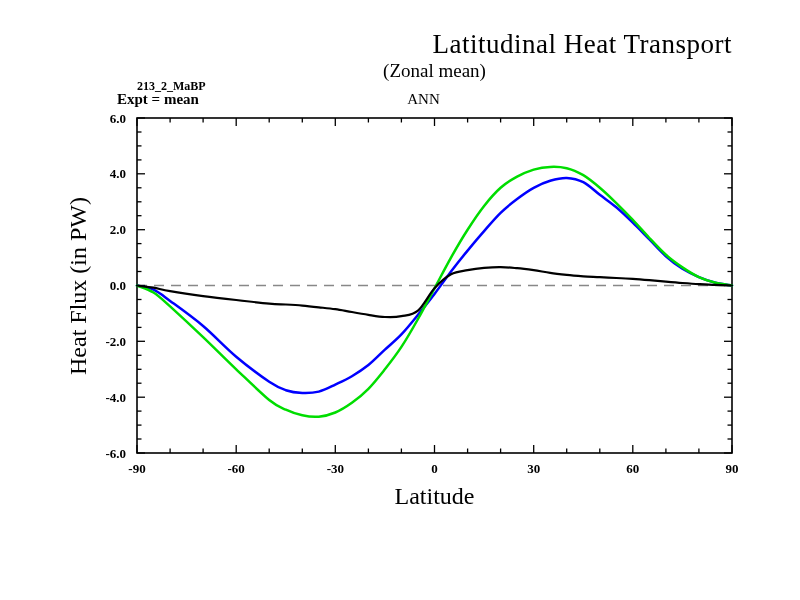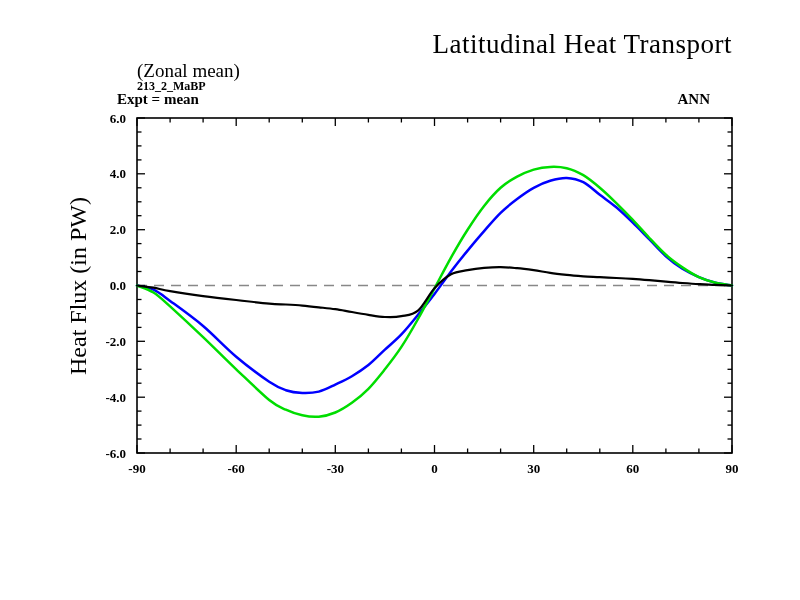--- a/index.html
+++ b/index.html
@@ -2,24 +2,24 @@
 <html><head>
 <meta charset="utf-8">
 <style>
   html,body{margin:0;padding:0;background:#fff;}
   #screen{
     position:relative;width:800px;height:600px;background:#ffffff;
     overflow:hidden;font-family:"Liberation Serif", serif;color:#000;
   }
   .abs{position:absolute;}
   #title{left:137px;top:29px;width:595px;text-align:right;font-size:27px;letter-spacing:0.5px;}
-  #subtitle{left:137px;top:60px;width:595px;text-align:left;font-size:19px;}
+  #subtitle{left:137px;top:60px;width:595px;text-align:center;font-size:19px;}
   #run-label{left:137px;top:79px;width:595px;text-align:left;font-size:12px;font-weight:bold;}
   #expt-label{left:117px;top:91px;font-size:15px;font-weight:bold;}
-  #season-label{left:137px;top:91px;width:573px;text-align:right;font-size:15px;font-weight:bold;}
+  #season-label{left:137px;top:91px;width:573px;text-align:center;font-size:15px;font-weight:normal;}
   #xaxis-title{left:137px;top:483px;width:595px;text-align:center;font-size:24px;}
   #yaxis-title{
     left:-92px;top:273px;width:340px;height:26px;text-align:center;
     font-size:24px;transform:rotate(-90deg);transform-origin:center;
   }
   #plot-svg{left:0;top:0;}
   .tick-label{font-family:"Liberation Serif", serif;font-size:13px;font-weight:bold;fill:#000;}
   #legend{left:631px;top:491px;width:140px;}
   .legend-row{display:flex;align-items:center;height:12px;margin-bottom:12px;}
   .legend-line{display:inline-block;width:47px;height:0;border-top:2px solid #000;}
@@ -143,15 +143,16 @@
       <line x1="137" y1="118" x2="145" y2="118" stroke="#000" stroke-width="1.3"></line>
       <line x1="732" y1="118" x2="724" y2="118" stroke="#000" stroke-width="1.3"></line>
       <text x="126" y="122.5" text-anchor="end" class="tick-label">6.0</text>
       <rect x="137" y="118" width="595" height="335" fill="none" stroke="#000000" stroke-width="1.6"></rect>
       <path d="M 137 285.5 C 139.8 286.2 148 287.1 153.5 289.7 C 159 292.2 161.8 294.8 170.1 300.9 C 178.3 306.9 192.1 316.7 203.1 326 C 214.1 335.3 225.1 347.4 236.2 356.7 C 247.2 366 261 376.2 269.2 381.8 C 277.5 387.4 280.2 388.3 285.8 390.2 C 291.3 392 296.8 392.7 302.3 393 C 307.8 393.2 313.3 393 318.8 391.6 C 324.3 390.2 329.8 387.2 335.3 384.6 C 340.8 382 346.4 379.5 351.9 376.2 C 357.4 373 362.9 369.5 368.4 365.1 C 373.9 360.6 379.4 354.8 384.9 349.7 C 390.4 344.6 395.9 340.2 401.4 334.4 C 407 328.5 412.5 321.6 418 314.8 C 423.5 308.1 429 301.1 434.5 293.9 C 440 286.7 445.5 278.8 451 271.5 C 456.5 264.3 462 257.4 467.6 250.6 C 473.1 243.9 478.6 237.3 484.1 231.1 C 489.6 224.8 495.1 218.3 500.6 212.9 C 506.1 207.6 511.6 203.1 517.1 199 C 522.6 194.8 528.2 190.8 533.7 187.8 C 539.2 184.8 544.7 182.4 550.2 180.8 C 555.7 179.2 561.2 177.8 566.7 178 C 572.2 178.3 577.7 179.4 583.3 182.2 C 588.8 185 594.3 190.6 599.8 194.8 C 605.3 199 610.8 202.7 616.3 207.3 C 621.8 212 627.3 217.3 632.8 222.7 C 638.3 228 643.9 233.9 649.4 239.4 C 654.9 245 660.4 251.3 665.9 256.2 C 671.4 261.1 676.9 265.3 682.4 268.8 C 687.9 272.2 693.4 274.8 698.9 277.1 C 704.5 279.5 710 281.3 715.5 282.7 C 721 284.1 729.2 285 732 285.5" fill="none" stroke="#0000ff" stroke-width="2.5" stroke-linecap="round" stroke-linejoin="round"></path>
       <path d="M 137 285.5 C 139.8 286.7 148 289 153.5 292.5 C 159 296 161.8 299 170.1 306.4 C 178.3 313.9 192.1 326.7 203.1 337.1 C 214.1 347.6 225.1 358.8 236.2 369.3 C 247.2 379.7 261 393.2 269.2 400 C 277.5 406.7 280.2 407.2 285.8 409.7 C 291.3 412.3 296.8 414.1 302.3 415.3 C 307.8 416.5 313.3 417.2 318.8 416.7 C 324.3 416.2 329.8 414.8 335.3 412.5 C 340.8 410.2 346.4 406.7 351.9 402.8 C 357.4 398.8 362.9 394.4 368.4 388.8 C 373.9 383.2 379.4 376.2 384.9 369.3 C 390.4 362.3 395.9 355.3 401.4 346.9 C 407 338.5 412.5 328.8 418 319 C 423.5 309.2 429 298.5 434.5 288.3 C 440 278.1 445.5 267.4 451 257.6 C 456.5 247.8 462 238.3 467.6 229.7 C 473.1 221.1 478.6 212.9 484.1 205.9 C 489.6 199 495.1 192.7 500.6 187.8 C 506.1 182.9 511.6 179.6 517.1 176.6 C 522.6 173.6 528.2 171.3 533.7 169.6 C 539.2 168 544.7 167.1 550.2 166.9 C 555.7 166.6 561.2 166.9 566.7 168.3 C 572.2 169.6 577.7 172 583.3 175.2 C 588.8 178.5 594.3 183.1 599.8 187.8 C 605.3 192.4 610.8 197.8 616.3 203.1 C 621.8 208.5 627.3 214.1 632.8 219.9 C 638.3 225.7 643.9 232.2 649.4 238 C 654.9 243.9 660.4 249.9 665.9 254.8 C 671.4 259.7 676.9 263.6 682.4 267.4 C 687.9 271.1 693.4 274.6 698.9 277.1 C 704.5 279.7 710 281.3 715.5 282.7 C 721 284.1 729.2 285 732 285.5" fill="none" stroke="#00dd00" stroke-width="2.5" stroke-linecap="round" stroke-linejoin="round"></path>
       <path d="M 137 285.5 C 139.8 285.9 148 286.8 153.5 287.7 C 159 288.7 161.8 289.7 170.1 291.1 C 178.3 292.5 192.1 294.6 203.1 296.1 C 214.1 297.6 225.1 298.8 236.2 300 C 247.2 301.3 261 302.9 269.2 303.6 C 277.5 304.4 280.2 304.2 285.8 304.5 C 291.3 304.8 296.8 305.1 302.3 305.6 C 307.8 306.1 313.3 306.7 318.8 307.3 C 324.3 307.9 329.8 308.4 335.3 309.2 C 340.8 310 346.4 311.1 351.9 312 C 357.4 313 362.9 314 368.4 314.8 C 373.9 315.7 379.4 316.8 384.9 317 C 390.4 317.3 395.9 317.3 401.4 316.2 C 407 315.1 412.5 315.3 418 310.6 C 423.5 306 429 294.3 434.5 288.3 C 440 282.2 445.5 277.4 451 274.3 C 456.5 271.3 462 271.2 467.6 270.1 C 473.1 269.1 478.6 268.4 484.1 267.9 C 489.6 267.4 495.1 267 500.6 267.1 C 506.1 267.1 511.6 267.7 517.1 268.2 C 522.6 268.7 528.2 269.4 533.7 270.1 C 539.2 270.9 544.7 272.1 550.2 272.9 C 555.7 273.7 561.2 274.3 566.7 274.9 C 572.2 275.5 577.7 275.9 583.3 276.3 C 588.8 276.7 594.3 276.8 599.8 277.1 C 605.3 277.4 610.8 277.7 616.3 278 C 621.8 278.2 627.3 278.4 632.8 278.8 C 638.3 279.2 643.9 279.7 649.4 280.2 C 654.9 280.7 660.4 281.1 665.9 281.6 C 671.4 282.1 676.9 282.6 682.4 283 C 687.9 283.4 693.4 283.8 698.9 284.1 C 704.5 284.4 710 284.7 715.5 284.9 C 721 285.2 729.2 285.4 732 285.5" fill="none" stroke="#000000" stroke-width="2.2" stroke-linecap="round" stroke-linejoin="round"></path>
     </svg>
 
   <div id="yaxis-title" class="abs">Heat Flux (in PW)</div>
+  <div id="xaxis-title" class="abs">Latitude</div>
 
 
 </div>
 
 </body></html>

